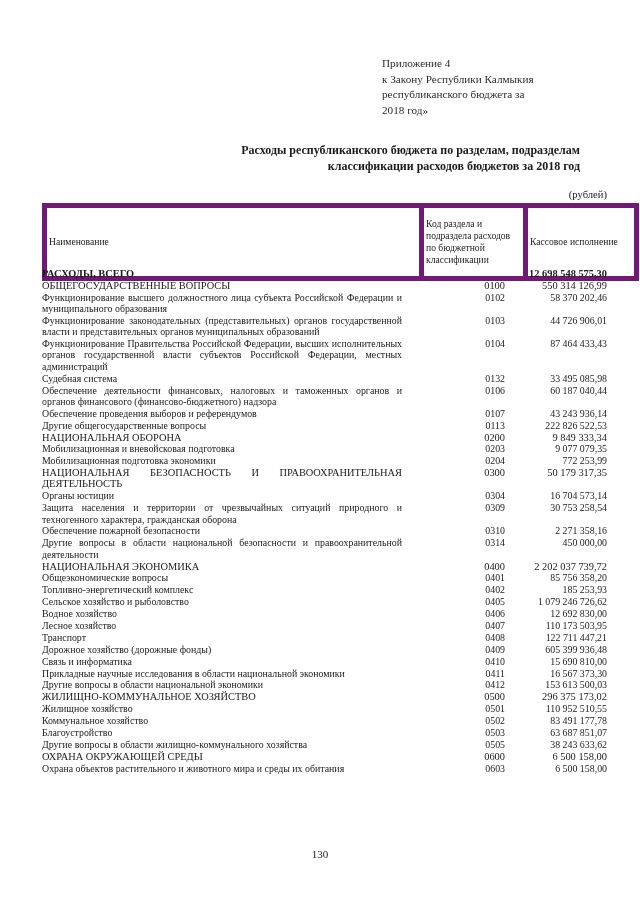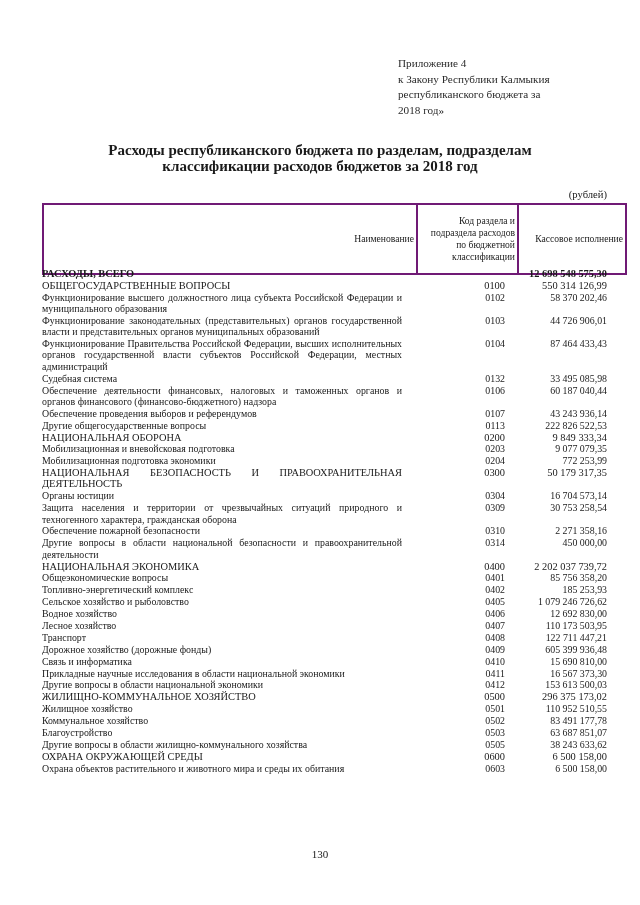--- a/index.html
+++ b/index.html
@@ -28,31 +28,30 @@
     position: absolute;
     left: 382px;
     top: 56px;
     width: 240px;
     font-size: 11.2px;
     line-height: 15.6px;
     color: #2b2b2b;
   }
   .appendix-block div {
     white-space: nowrap;
-    margin-left: 16px;
   }
 
   
   .doc-title {
     position: absolute;
     left: 60px;
     top: 142px;
     width: 520px;
-    text-align: center;
-    font-size: 15px;
+    text-align: right;
+    font-size: 12px;
     font-weight: bold;
     line-height: 16px;
   }
 
   
   .currency-note {
     position: absolute;
     right: 33px;
     top: 189px;
     font-size: 10.6px;
@@ -63,22 +62,22 @@
   
   .header-table {
     position: absolute;
     left: 42px;
     top: 203px;
     width: 565px;
     border-collapse: collapse;
     table-layout: fixed;
   }
   .header-table td {
-    border: 2px solid #701a75;
-    text-align: right;
+    border: 5px solid #701a75;
+    text-align: left;
     vertical-align: middle;
     font-size: 9.6px;
     line-height: 11.8px;
     padding: 3px 2px;
     height: 62px;
   }
   .col-name  { width: 368px; }
   .col-code  { width: 95px;  }
   .col-cash  { width: 102px; }
 

